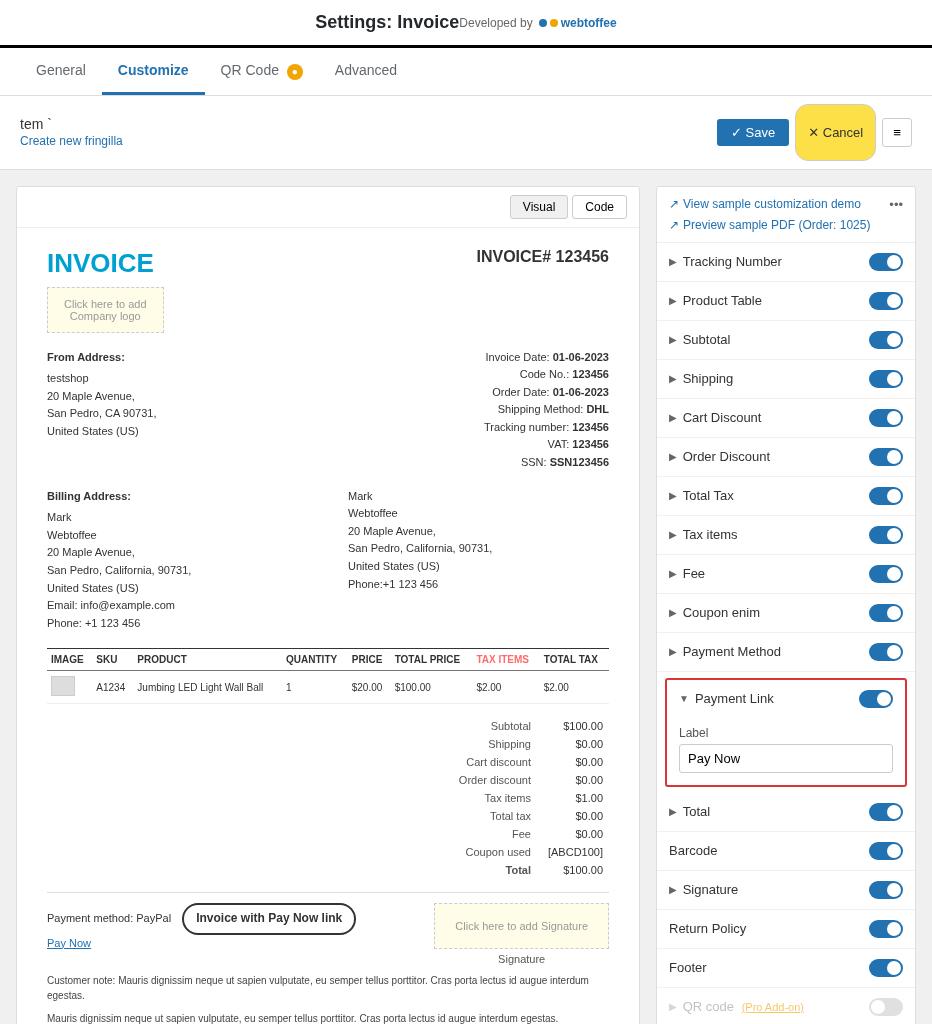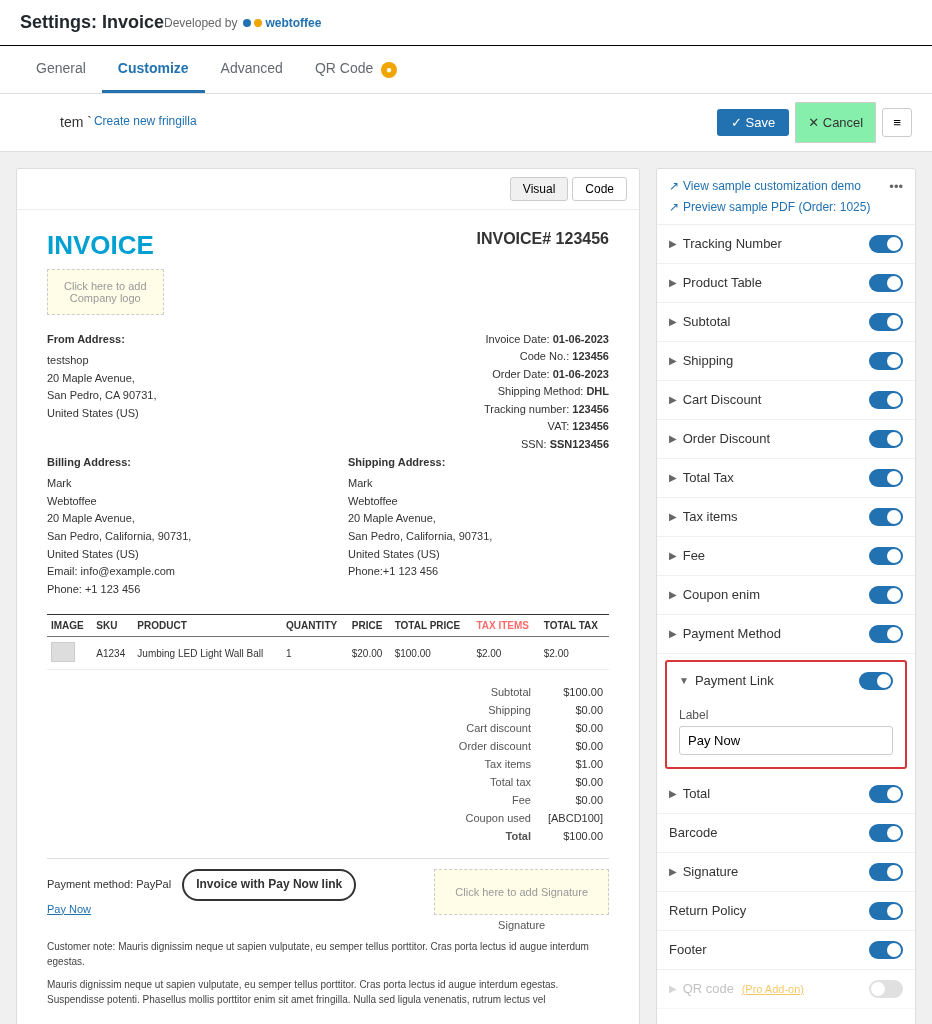--- a/index.html
+++ b/index.html
@@ -1,61 +1,61 @@
 <!DOCTYPE html>
 <html><head>
   <meta charset="utf-8">
   <style>
     * { box-sizing: border-box; margin: 0; padding: 0; }
     body { font-family: -apple-system, BlinkMacSystemFont, 'Segoe UI', Arial, sans-serif; font-size: 13px; background: #f0f0f1; color: #333; }
     
     .page-wrapper { width: 932px; min-height: 1024px; background: #f0f0f1; }
     
     
-    .header { background: #fff; padding: 12px 20px; border-bottom: 1px solid #000000; display: flex; align-items: center; justify-content: flex-start; }
+    .header { background: #fff; padding: 12px 20px; border-bottom: 3px solid #000000; display: flex; align-items: center; justify-content: center; }
     .header-title { font-size: 18px; font-weight: 600; color: #23282d; }
     .header-brand { display: flex; align-items: center; gap: 6px; font-size: 12px; color: #666; }
     .brand-logo { display: flex; align-items: center; gap: 3px; }
     .brand-dot { width: 8px; height: 8px; border-radius: 50%; display: inline-block; }
     .brand-dot.blue { background: #2271b1; }
     .brand-dot.orange { background: #f0a500; }
     .brand-text { font-weight: 700; color: #2271b1; }
     
     
     .nav-tabs { background: #fff; padding: 0 20px; border-bottom: 1px solid #ddd; display: flex; gap: 0; }
     .nav-tab { padding: 14px 16px 12px; font-size: 14px; color: #646970; cursor: pointer; border-bottom: 3px solid transparent; text-decoration: none; }
     .nav-tab.active { color: #2271b1; border-bottom-color: #2271b1; font-weight: 600; }
     .nav-tab-badge { background: #f0a500; color: #fff; border-radius: 50%; width: 16px; height: 16px; font-size: 10px; display: inline-flex; align-items: center; justify-content: center; margin-left: 4px; }
     
     
     .toolbar { background: #fff; padding: 8px 20px; border-bottom: 1px solid #ddd; display: flex; align-items: center; justify-content: space-between; }
-    .toolbar-left { display: flex; flex-direction: row; gap: 2px; margin-left: 40px; }
+    .toolbar-left { display: flex; flex-direction: column; gap: 2px; }
     .template-name { font-size: 14px; color: #333; }
     .create-template-link { font-size: 12px; color: #2271b1; text-decoration: none; cursor: pointer; }
     .toolbar-right { display: flex; align-items: center; gap: 6px; }
     .btn-save { background: #2271b1; color: #fff; border: none; padding: 6px 14px; border-radius: 3px; cursor: pointer; font-size: 13px; display: flex; align-items: center; gap: 4px; }
-    .btn-cancel { background: #86efac; color: #333; border: 1px solid #ccc; padding: 12px 12px; border-radius: 1px; cursor: pointer; font-size: 13px; display: flex; align-items: center; gap: 4px; }
+    .btn-cancel { background: #fde047; color: #333; border: 1px solid #ccc; padding: 20px 12px; border-radius: 13px; cursor: pointer; font-size: 13px; display: flex; align-items: center; gap: 4px; }
     .btn-menu { background: #fff; border: 1px solid #ccc; padding: 6px 10px; border-radius: 3px; cursor: pointer; }
     
     
     .main-content { display: flex; gap: 0; padding: 16px; gap: 16px; }
     
     
     .invoice-panel { flex: 1; background: #fff; border: 1px solid #ddd; border-radius: 3px; overflow: hidden; }
     .view-toggle { display: flex; justify-content: flex-end; padding: 8px 12px; border-bottom: 1px solid #eee; gap: 4px; }
     .view-btn { padding: 4px 12px; font-size: 12px; border: 1px solid #ccc; background: #fff; cursor: pointer; border-radius: 3px; }
     .view-btn.active { background: #f0f0f0; }
     
     
     .invoice-content { padding: 20px 30px; font-size: 11px; }
     .invoice-top { display: flex; justify-content: space-between; align-items: flex-start; margin-bottom: 16px; }
     .invoice-title { font-size: 26px; font-weight: 700; color: #00a0d2; }
     .invoice-number { font-size: 16px; font-weight: 600; color: #333; }
     .company-logo-box { border: 1px dashed #ccc; padding: 10px 16px; font-size: 11px; color: #999; text-align: center; background: #fffde7; margin-top: 8px; }
-    .invoice-meta { display: flex; justify-content: space-between; }
+    .invoice-meta { display: flex; justify-content: space-between; margin-bottom: 16px; }
     .from-address { font-size: 11px; line-height: 1.6; }
     .from-address strong { display: block; margin-bottom: 4px; }
     .invoice-details { font-size: 11px; text-align: right; line-height: 1.6; }
     .invoice-details strong { color: #333; }
     .addresses { display: flex; gap: 40px; margin-bottom: 16px; }
     .address-block { font-size: 11px; line-height: 1.6; flex: 1; }
     .address-block strong { display: block; margin-bottom: 4px; }
     
     
     .invoice-table { width: 100%; border-collapse: collapse; margin-bottom: 12px; font-size: 10px; }
@@ -126,25 +126,25 @@
         <span class="brand-dot blue"></span>
         <span class="brand-dot orange"></span>
         <span class="brand-text">webtoffee</span>
       </div>
     </div>
   </div>
 
   <div class="nav-tabs">
     <a class="nav-tab">General</a>
     <a class="nav-tab active">Customize</a>
-    <a class="nav-tab">Advanced</a>
     <a class="nav-tab">
       <span>QR Code</span>
       <span class="nav-tab-badge">●</span>
     </a>
+    <a class="nav-tab">Advanced</a>
   </div>
 
   <div class="toolbar">
     <div class="toolbar-left">
       <span class="template-name">tem `</span>
       <a class="create-template-link">Create new fringilla</a>
     </div>
     <div class="toolbar-right">
       <button class="btn-save">✓ Save</button>
       <button class="btn-cancel">✕ Cancel</button>
@@ -198,21 +198,20 @@
             <strong>Billing Address:</strong>
             <span>Mark</span><br>
             <span>Webtoffee</span><br>
             20 Maple Avenue,<br>
             San Pedro, California, 90731,<br>
             United States (US)<br>
             <span>Email: info@example.com</span><br>
             <span>Phone: +1 123 456</span>
           </div>
           <div class="address-block">
-            <strong>Shipping Address:</strong>
             <span>Mark</span><br>
             <span>Webtoffee</span><br>
             20 Maple Avenue,<br>
             San Pedro, California, 90731,<br>
             United States (US)<br>
             <span>Phone:+1 123 456</span>
           </div>
         </div>
 
         <table class="invoice-table">

